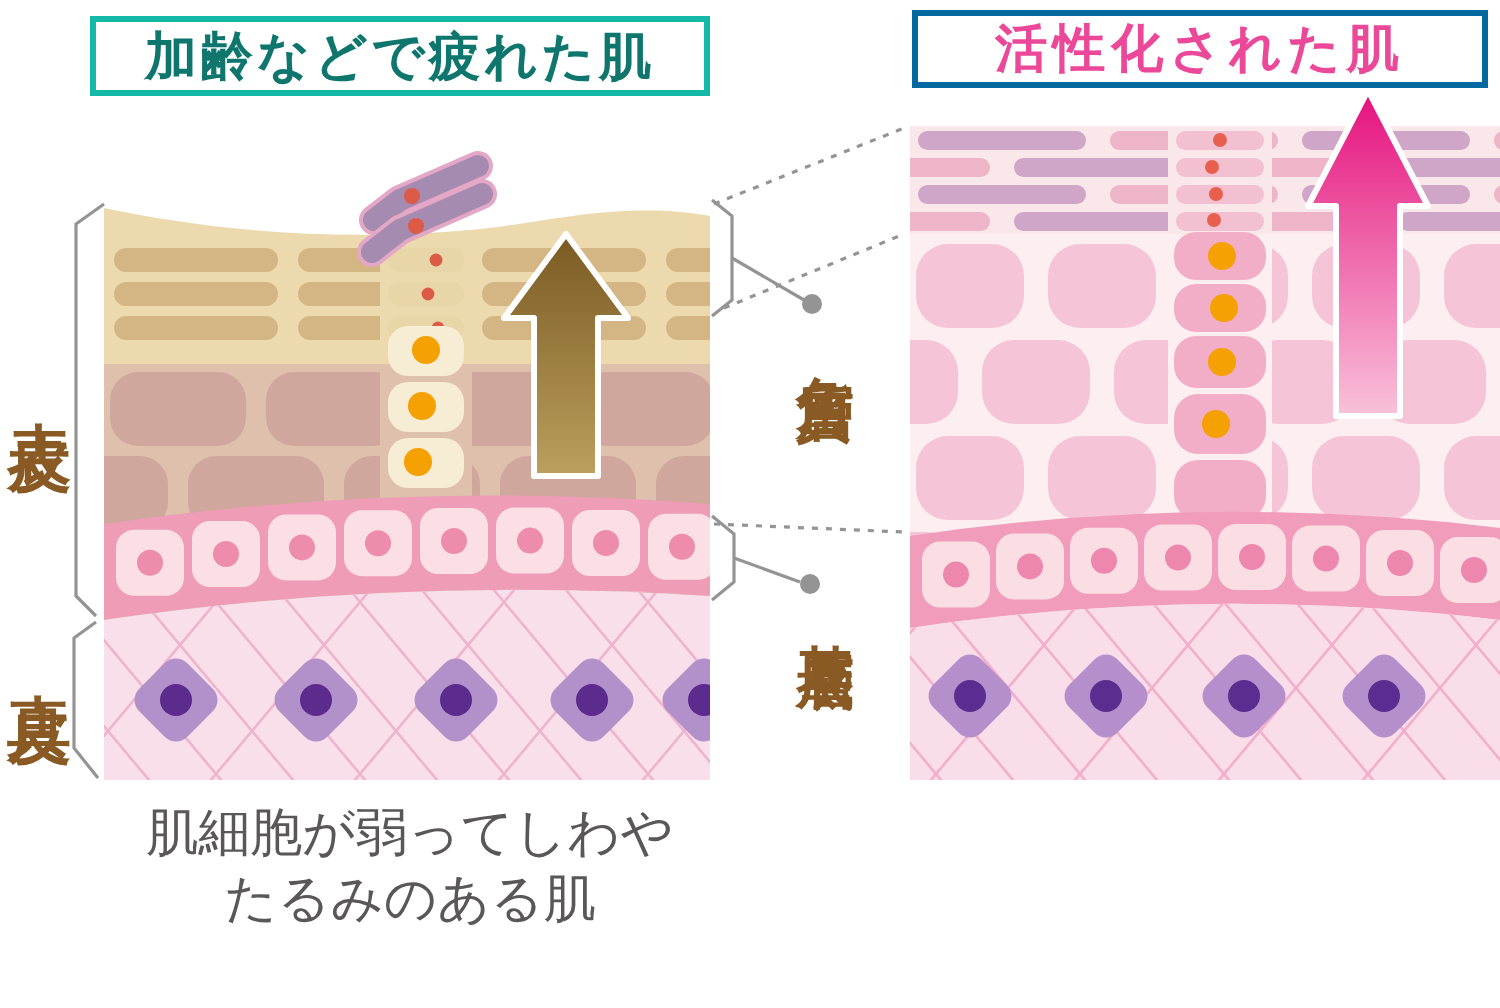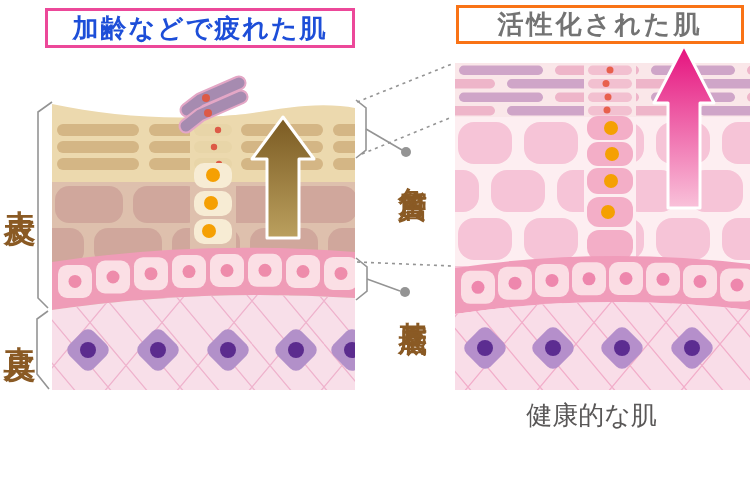--- a/index.html
+++ b/index.html
@@ -1,24 +1,24 @@
 <!DOCTYPE html>
 <html><head>
 <meta charset="utf-8">
 <style>
   html,body{margin:0;padding:0;background:#fff;}
   .stage{position:relative;width:750px;height:504px;background:#fff;overflow:hidden;
          font-family:"DejaVu Sans","Liberation Sans",sans-serif;}
   .stage svg{position:absolute;left:0;top:0;}
   .title-box{position:absolute;display:flex;align-items:center;justify-content:center;
              font-family:"DejaVu Serif","Liberation Serif",serif;font-weight:bold;}
-  .title-left{left:45px;top:8px;width:304px;height:34px;border:3px solid #ec4899;
-              color:#1d4ed8;font-size:26px;letter-spacing:2px;}
-  .title-right{left:456px;top:5px;width:282px;height:33px;border:3px solid #f97316;
-               color:#737373;font-size:26px;letter-spacing:3px;}
+  .title-left{left:45px;top:8px;width:304px;height:34px;border:3px solid #14b8a6;
+              color:#0f766e;font-size:26px;letter-spacing:2px;}
+  .title-right{left:456px;top:5px;width:282px;height:33px;border:3px solid #0369a1;
+               color:#ec4899;font-size:26px;letter-spacing:3px;}
   .vlabel{position:absolute;writing-mode:vertical-rl;text-orientation:upright;
           color:#8a5a24;font-weight:bold;line-height:1;}
   .vlabel-epidermis{left:4px;top:185px;font-size:32px;letter-spacing:4px;}
   .vlabel-dermis{left:4px;top:321px;font-size:32px;letter-spacing:4px;}
   .vlabel-stratum{left:398px;top:164px;font-size:29px;letter-spacing:3px;}
   .vlabel-basal{left:398px;top:298px;font-size:29px;letter-spacing:3px;}
   .caption{position:absolute;color:#595757;text-align:center;font-size:26px;
            line-height:33px;font-weight:500;}
   .caption-left{left:33px;top:401px;width:344px;}
   .caption-right{left:433px;top:399px;width:317px;}
@@ -264,16 +264,19 @@
   </svg>
 
   <div class="title-box title-left">加齢などで疲れた肌</div>
   <div class="title-box title-right">活性化された肌</div>
 
   <div class="vlabel vlabel-epidermis">表皮</div>
   <div class="vlabel vlabel-dermis">真皮</div>
   <div class="vlabel vlabel-stratum">角質層</div>
   <div class="vlabel vlabel-basal">基底層</div>
 
+  <div class="caption caption-left">
+    <div>肌細胞が弱ってしわや</div>
+    <div>たるみのある肌</div>
+  </div>
   <div class="caption caption-right">
-    <div>健康的な肌</div>
   </div>
 </div>
 
 </body></html>

